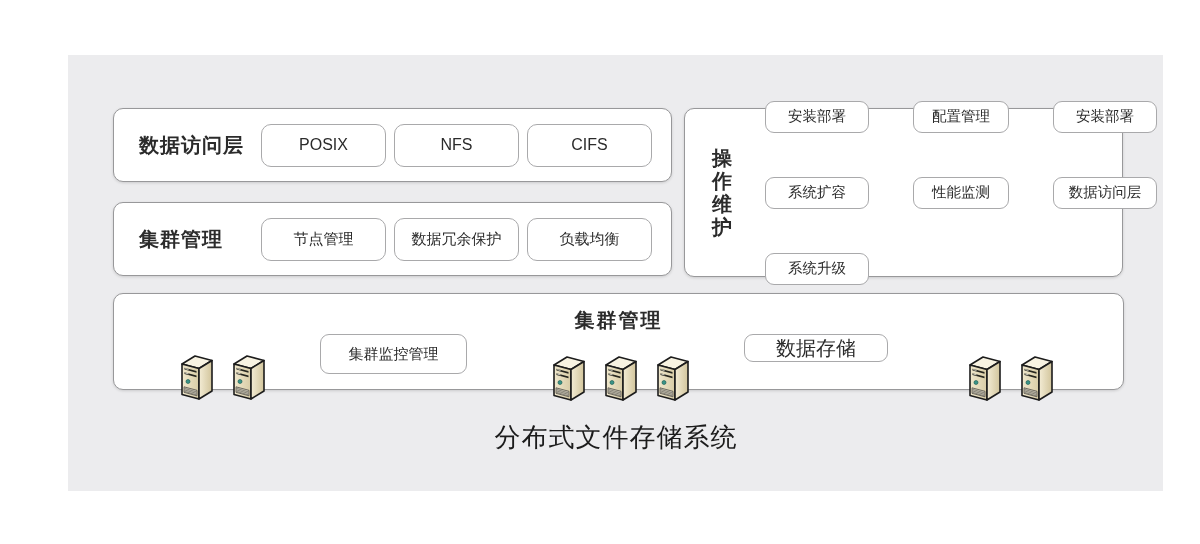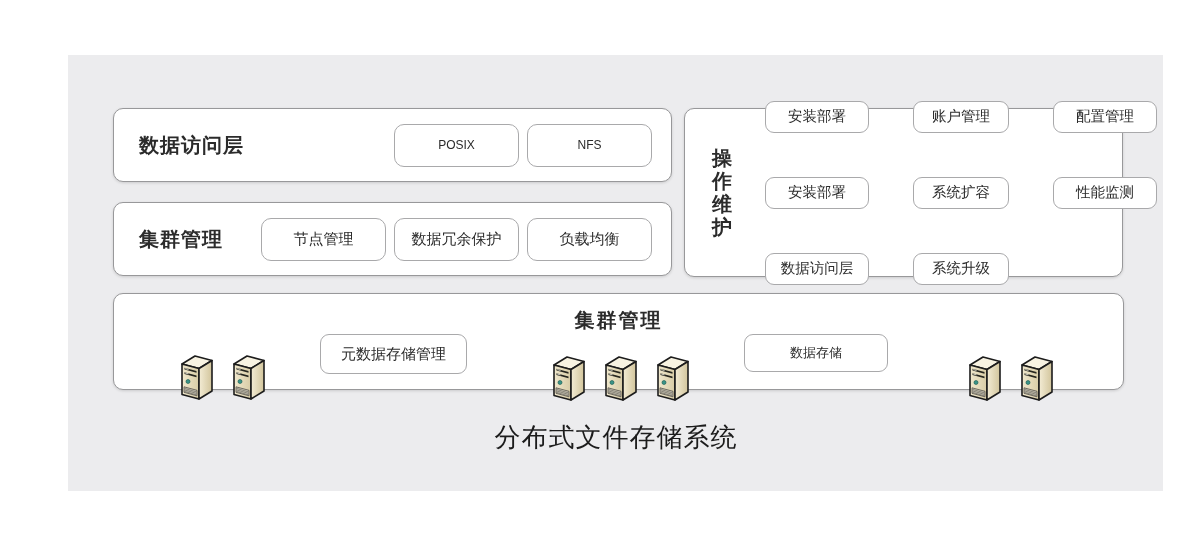--- a/index.html
+++ b/index.html
@@ -12,32 +12,32 @@
         font-family:"Liberation Sans","DejaVu Sans",sans-serif;color:var(--text);margin-left:16px;}
   .panel{position:absolute;left:52px;top:55px;width:1095px;height:436px;background:var(--panel-bg);}
   .layer-box{position:absolute;background:var(--box-bg);border:1.5px solid var(--box-border);
              border-radius:10px;box-sizing:border-box;box-shadow:0 1px 3px rgba(0,0,0,.14);}
   .box-a{left:45px;top:53px;width:559px;height:74px;display:flex;align-items:center;padding:0 19px 0 25px;}
   .box-b{left:45px;top:147px;width:559px;height:74px;display:flex;align-items:center;padding:0 19px 0 25px;}
   .box-title{font-size:20px;font-weight:bold;letter-spacing:1px;white-space:nowrap;}
   .node-row{margin-left:auto;display:flex;gap:8px;}
   .node{border:1.4px solid var(--button-border);border-radius:10px;background:var(--box-bg);
         display:flex;align-items:center;justify-content:center;box-sizing:border-box;white-space:nowrap;}
-  .node-row .node{width:125px;height:43px;font-size:12px;}
+  .node-row .node{width:125px;height:43px;font-size:16px;}
   .box-b .node-row .node{font-size:15px;}
   .box-c{left:616px;top:53px;width:439px;height:169px;display:flex;align-items:center;padding-left:27px;}
   .v-title{display:flex;flex-direction:column;width:24px;font-size:20px;font-weight:bold;
            line-height:23px;text-align:center;}
   .ops-grid{margin-left:33px;display:grid;grid-template-columns:104px 96px 104px;
             grid-auto-rows:32px;column-gap:9px;row-gap:15px;gap:44px;}
   .ops-grid .node{border-radius:9px;font-size:14.5px;width:auto;height:auto;}
   .box-d{left:45px;top:238px;width:1011px;height:97px;}
   .box-d .box-title{text-align:center;padding-top:13px;letter-spacing:2px;}
   .node-meta{position:absolute;left:206px;top:40px;width:147px;height:40px;font-size:15px;border-radius:9px;}
-  .node-data{position:absolute;left:630px;top:40px;width:144px;height:38px;font-size:13px;border-radius:9px;}
+  .node-data{position:absolute;left:630px;top:40px;width:144px;height:28px;font-size:20px;border-radius:9px;}
   .server-group{position:absolute;display:flex;gap:16px;z-index:3;}
   .sg-1{left:111px;top:296px;} .sg-2{left:483px;top:297px;} .sg-3{left:899px;top:297px;}
   .server{display:block;}
   .srv-face{stroke:var(--server-outline);stroke-width:1.6;stroke-linejoin:round;}
   .srv-top{fill:var(--server-top);} .srv-front{fill:url(#srv-front);} .srv-side{fill:url(#srv-side);}
   .st-front-l{stop-color:var(--server-front-light);} .st-front-d{stop-color:var(--server-front-dark);}
   .st-side-l{stop-color:var(--server-side-light);} .st-side-d{stop-color:var(--server-side-dark);}
   .srv-dot{fill:var(--server-dot);stroke:#10564b;stroke-width:.6;}
   .caption{position:absolute;left:0;right:0;top:420px;text-align:center;font-size:26px;
            letter-spacing:1px;color:#1c1c1c;}
@@ -59,20 +59,21 @@
 </svg>
 
 <div class="page">
   <div class="panel">
 
     <section class="layer-box box-a">
       <div class="box-title">数据访问层</div>
       <div class="node-row">
         <div class="node">POSIX</div>
         <div class="node">NFS</div>
+        <div class="node">CIFS</div>
       </div>
     </section>
 
     <section class="layer-box box-b">
       <div class="box-title">集群管理</div>
       <div class="node-row">
         <div class="node">节点管理</div>
         <div class="node">数据冗余保护</div>
         <div class="node">负载均衡</div>
       </div>
@@ -80,33 +81,32 @@
 
     <section class="layer-box box-c">
       <div class="v-title">
         <span>操</span>
         <span>作</span>
         <span>维</span>
         <span>护</span>
       </div>
       <div class="ops-grid">
         <div class="node">安装部署</div>
-        <div class="node">账户管理</div>
         <div class="node">配置管理</div>
         <div class="node">安装部署</div>
         <div class="node">系统扩容</div>
         <div class="node">性能监测</div>
         <div class="node">数据访问层</div>
         <div class="node">系统升级</div>
       </div>
     </section>
 
     <section class="layer-box box-d">
       <div class="box-title">集群管理</div>
-      <div class="node node-meta">元数据存储管理</div>
+      <div class="node node-meta">集群监控管理</div>
       <div class="node node-data">数据存储</div>
     </section>
 
     <div class="server-group sg-1">
   <svg class="server" width="36" height="50" viewBox="0 0 36 50">
     <polygon class="srv-face srv-top" points="3,13 16,5 33,9.5 20,17.5"></polygon>
     <polygon class="srv-face srv-front" points="3,13 20,17.5 20,48 3,43.5"></polygon>
     <polygon class="srv-face srv-side" points="20,17.5 33,9.5 33,40 20,48"></polygon>
     <polygon points="5.5,16.8 17.5,20 17.5,21.8 5.5,18.6" fill="#26261f"></polygon>
     <polygon points="5.5,21.2 17.5,24.4 17.5,26.2 5.5,23" fill="#26261f"></polygon>

